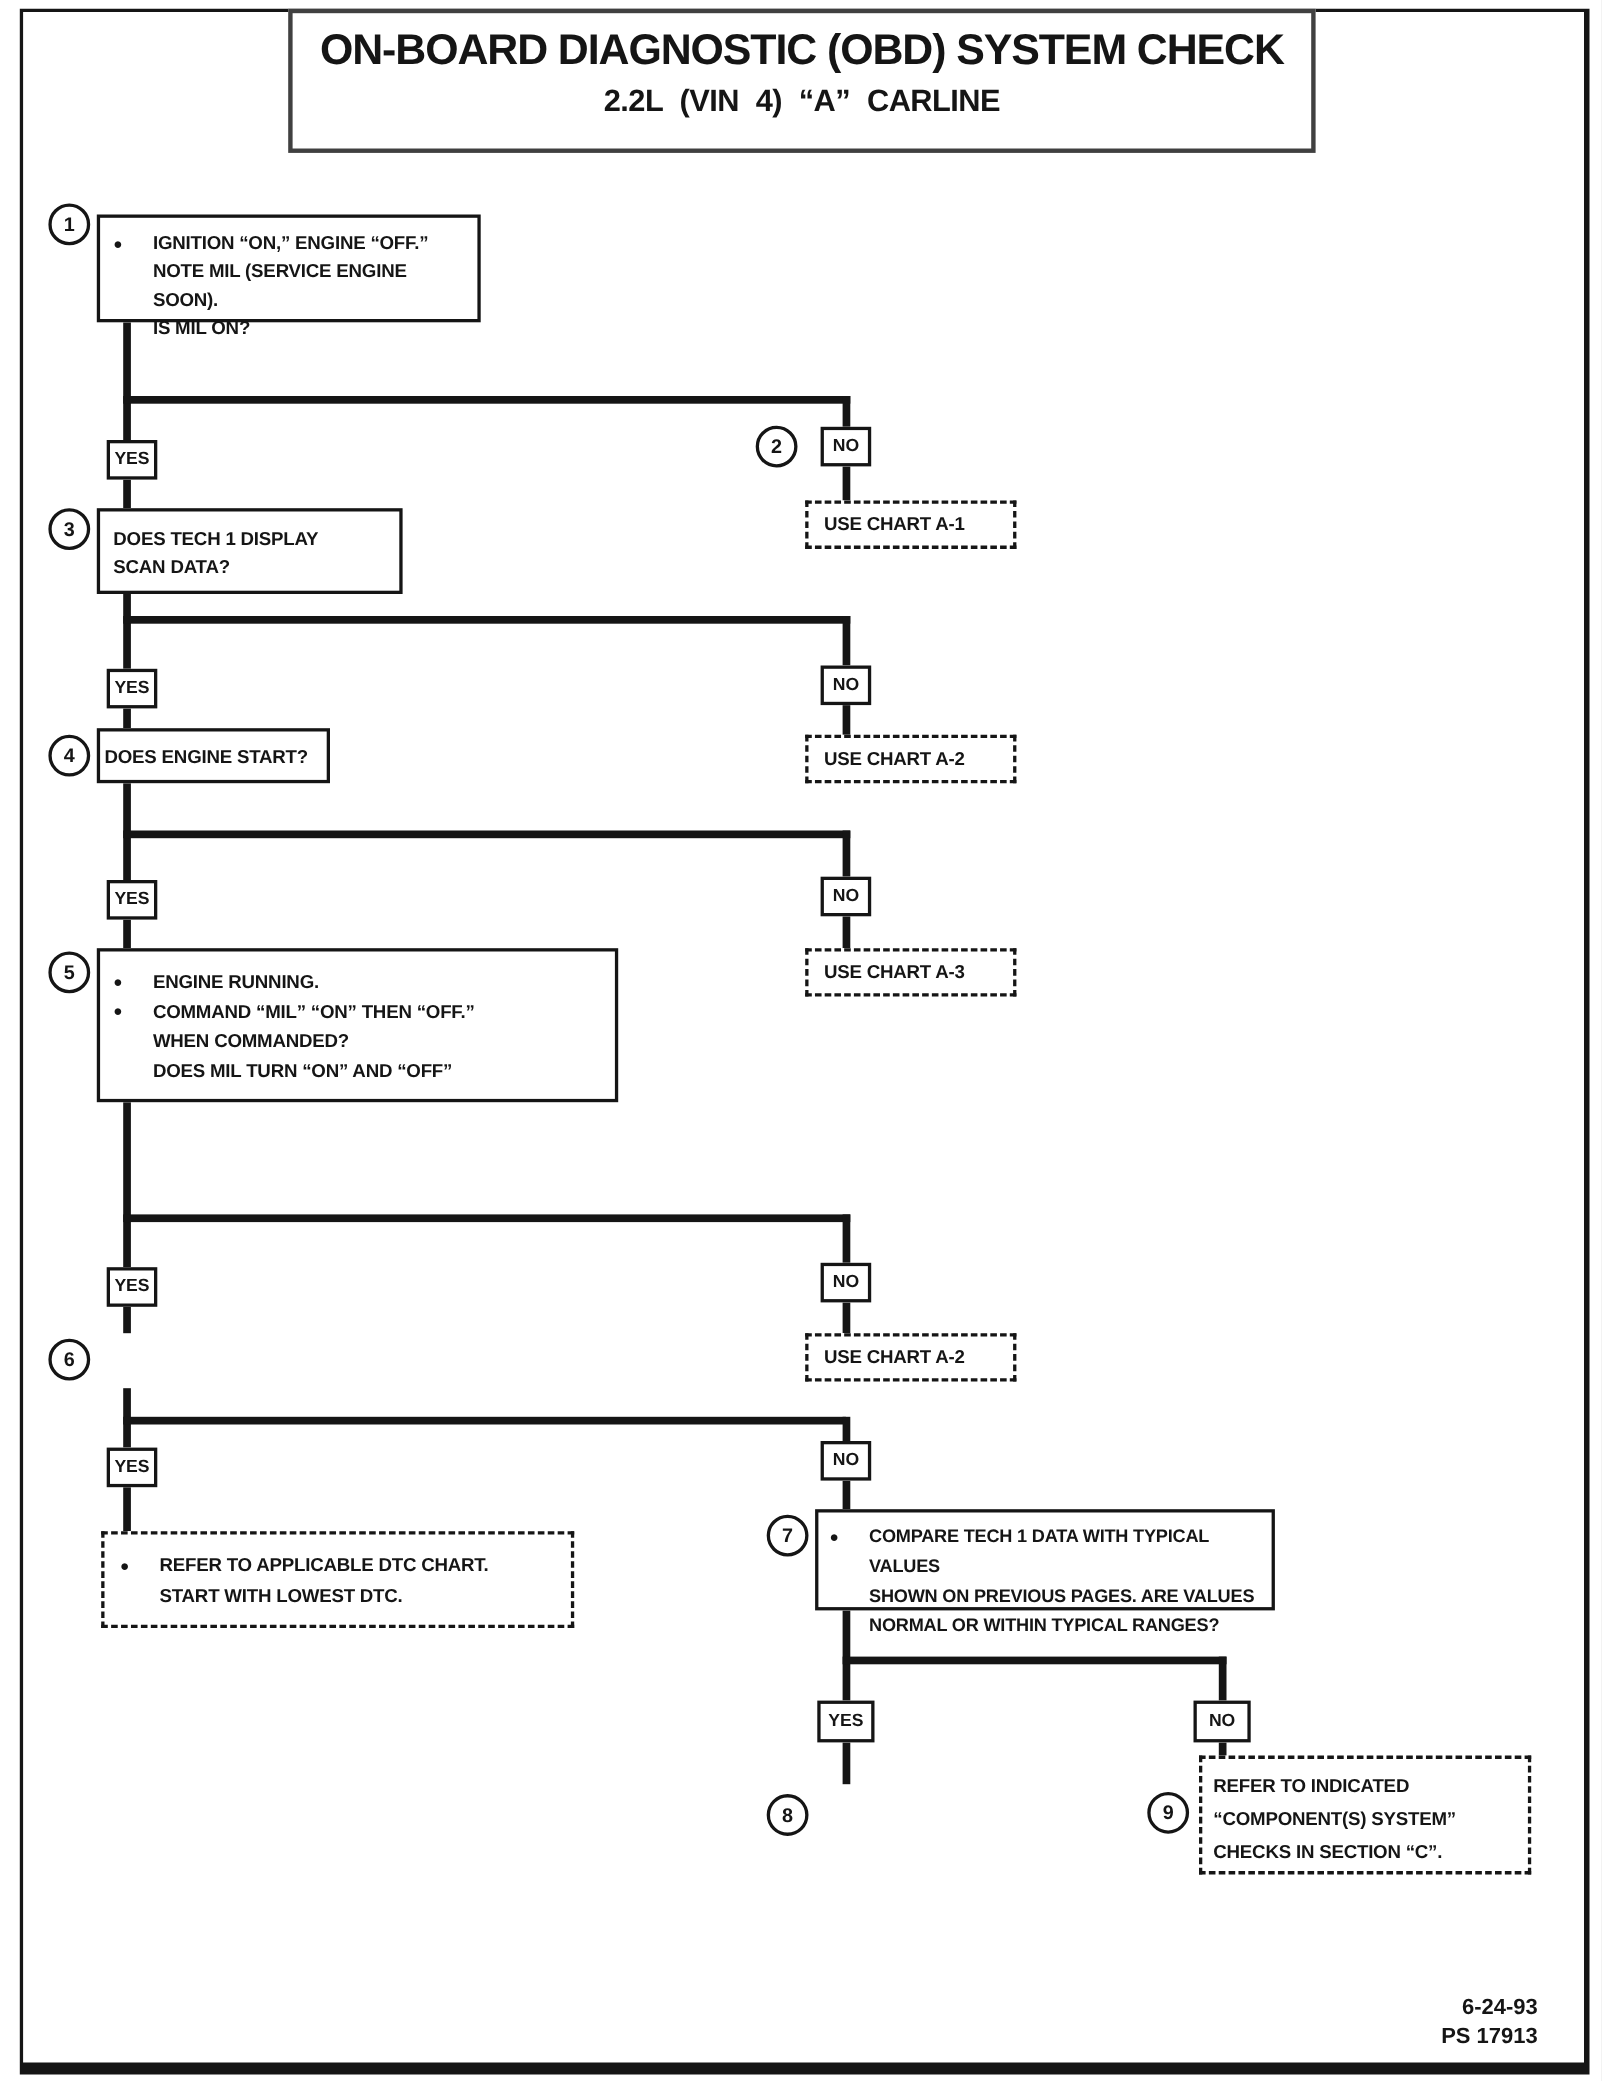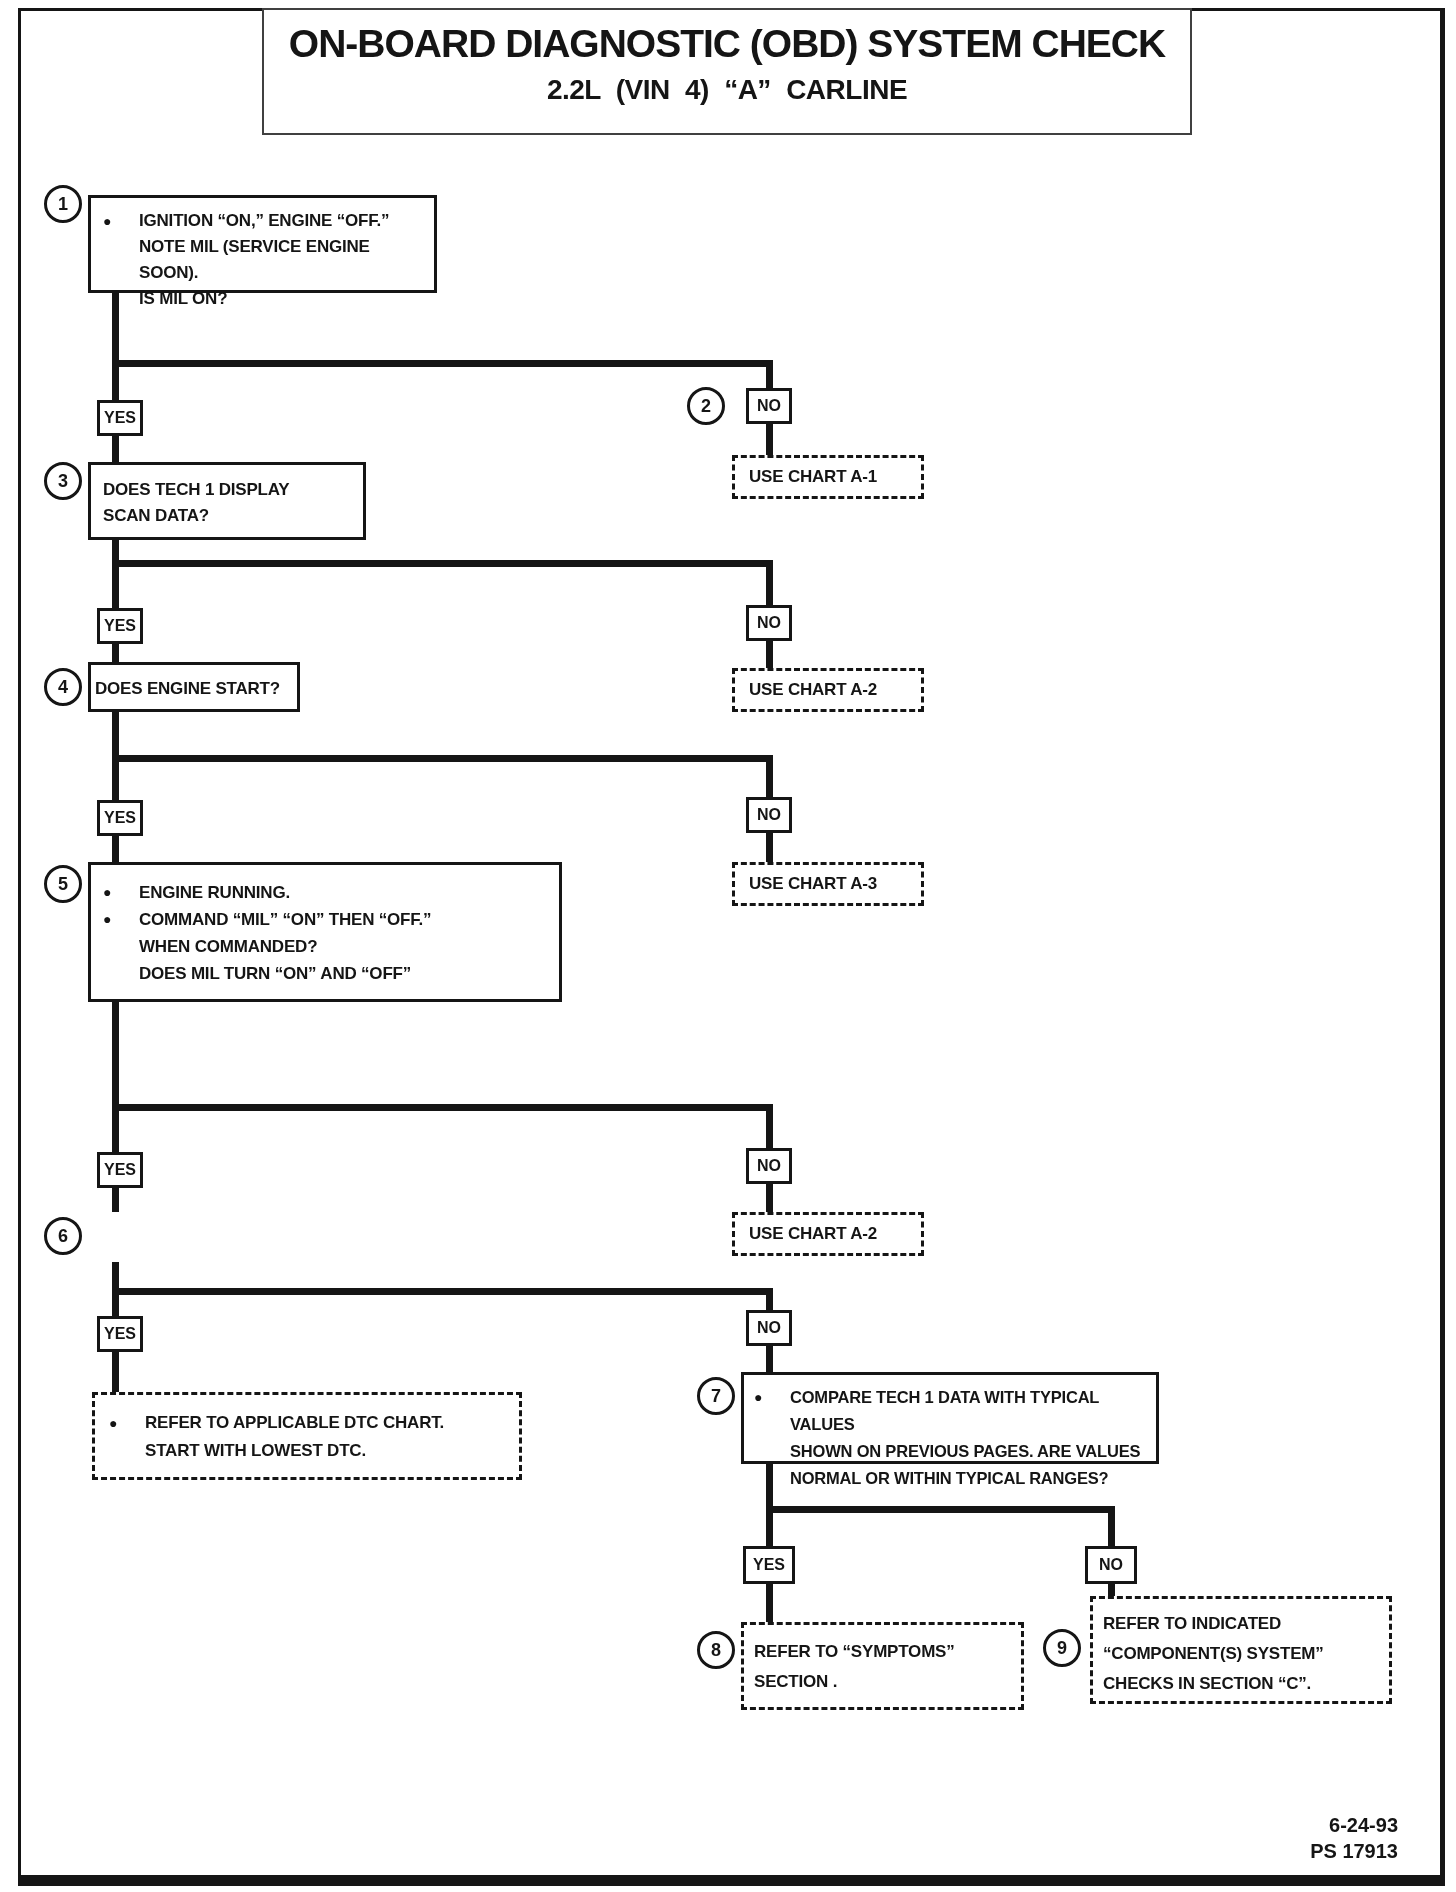--- a/index.html
+++ b/index.html
@@ -7,21 +7,21 @@
     position:relative;width:1456px;height:1892px;background:#ffffff;
     font-family:"Liberation Sans",sans-serif;color:#151515;overflow:hidden;
     -webkit-font-smoothing:antialiased;
   }
   .abs{position:absolute;}
   .frame{
     left:18px;top:8px;width:1419px;height:1864px;
     border:3px solid #151515;border-right-width:5px;border-bottom-width:11px;
   }
   .titlebox{
-    left:262px;top:8px;width:926px;height:123px;border:2px solid #404040;
+    left:262px;top:8px;width:926px;height:123px;border:4px solid #404040;
     background:#fff;text-align:center;
   }
   .title1{margin-top:12px;font-size:39px;font-weight:bold;letter-spacing:-1px;}
   .title2{margin-top:8px;font-size:28px;font-weight:bold;word-spacing:8px;letter-spacing:-0.5px;}
   .node{
     border:3px solid #151515;background:#fff;font-size:17px;font-weight:bold;
     letter-spacing:-0.2px;box-sizing:border-box;
   }
   .dashedbox{border-style:dashed;border-width:3px;}
   .row{display:flex;line-height:26px;}
@@ -186,28 +186,20 @@
     <div class="row" style="line-height:27px">
         <span class="bl"></span>
         <span>NORMAL OR WITHIN TYPICAL RANGES?</span>
       </div>
   </div>
 
   <div class="abs tag" style="left:743px;top:1546px;width:52px;height:38px">YES</div>
   <div class="abs tag" style="left:1085px;top:1546px;width:52px;height:38px">NO</div>
 
   <div class="abs num" style="left:697px;top:1631px">8</div>
-  <div class="abs node dashedbox" style="left:741px;top:1622px;width:283px;height:88px;padding:12px 6px 0 10px">
-    <div class="row" style="line-height:30px">
-        <span>REFER TO “SYMPTOMS”</span>
-      </div>
-    <div class="row" style="line-height:30px">
-        <span>SECTION .</span>
-      </div>
-  </div>
 
   <div class="abs num" style="left:1043px;top:1629px">9</div>
   <div class="abs node dashedbox" style="left:1090px;top:1596px;width:302px;height:108px;padding:10px 6px 0 10px">
     <div class="row" style="line-height:30px">
         <span>REFER TO INDICATED</span>
       </div>
     <div class="row" style="line-height:30px">
         <span>“COMPONENT(S) SYSTEM”</span>
       </div>
     <div class="row" style="line-height:30px">

